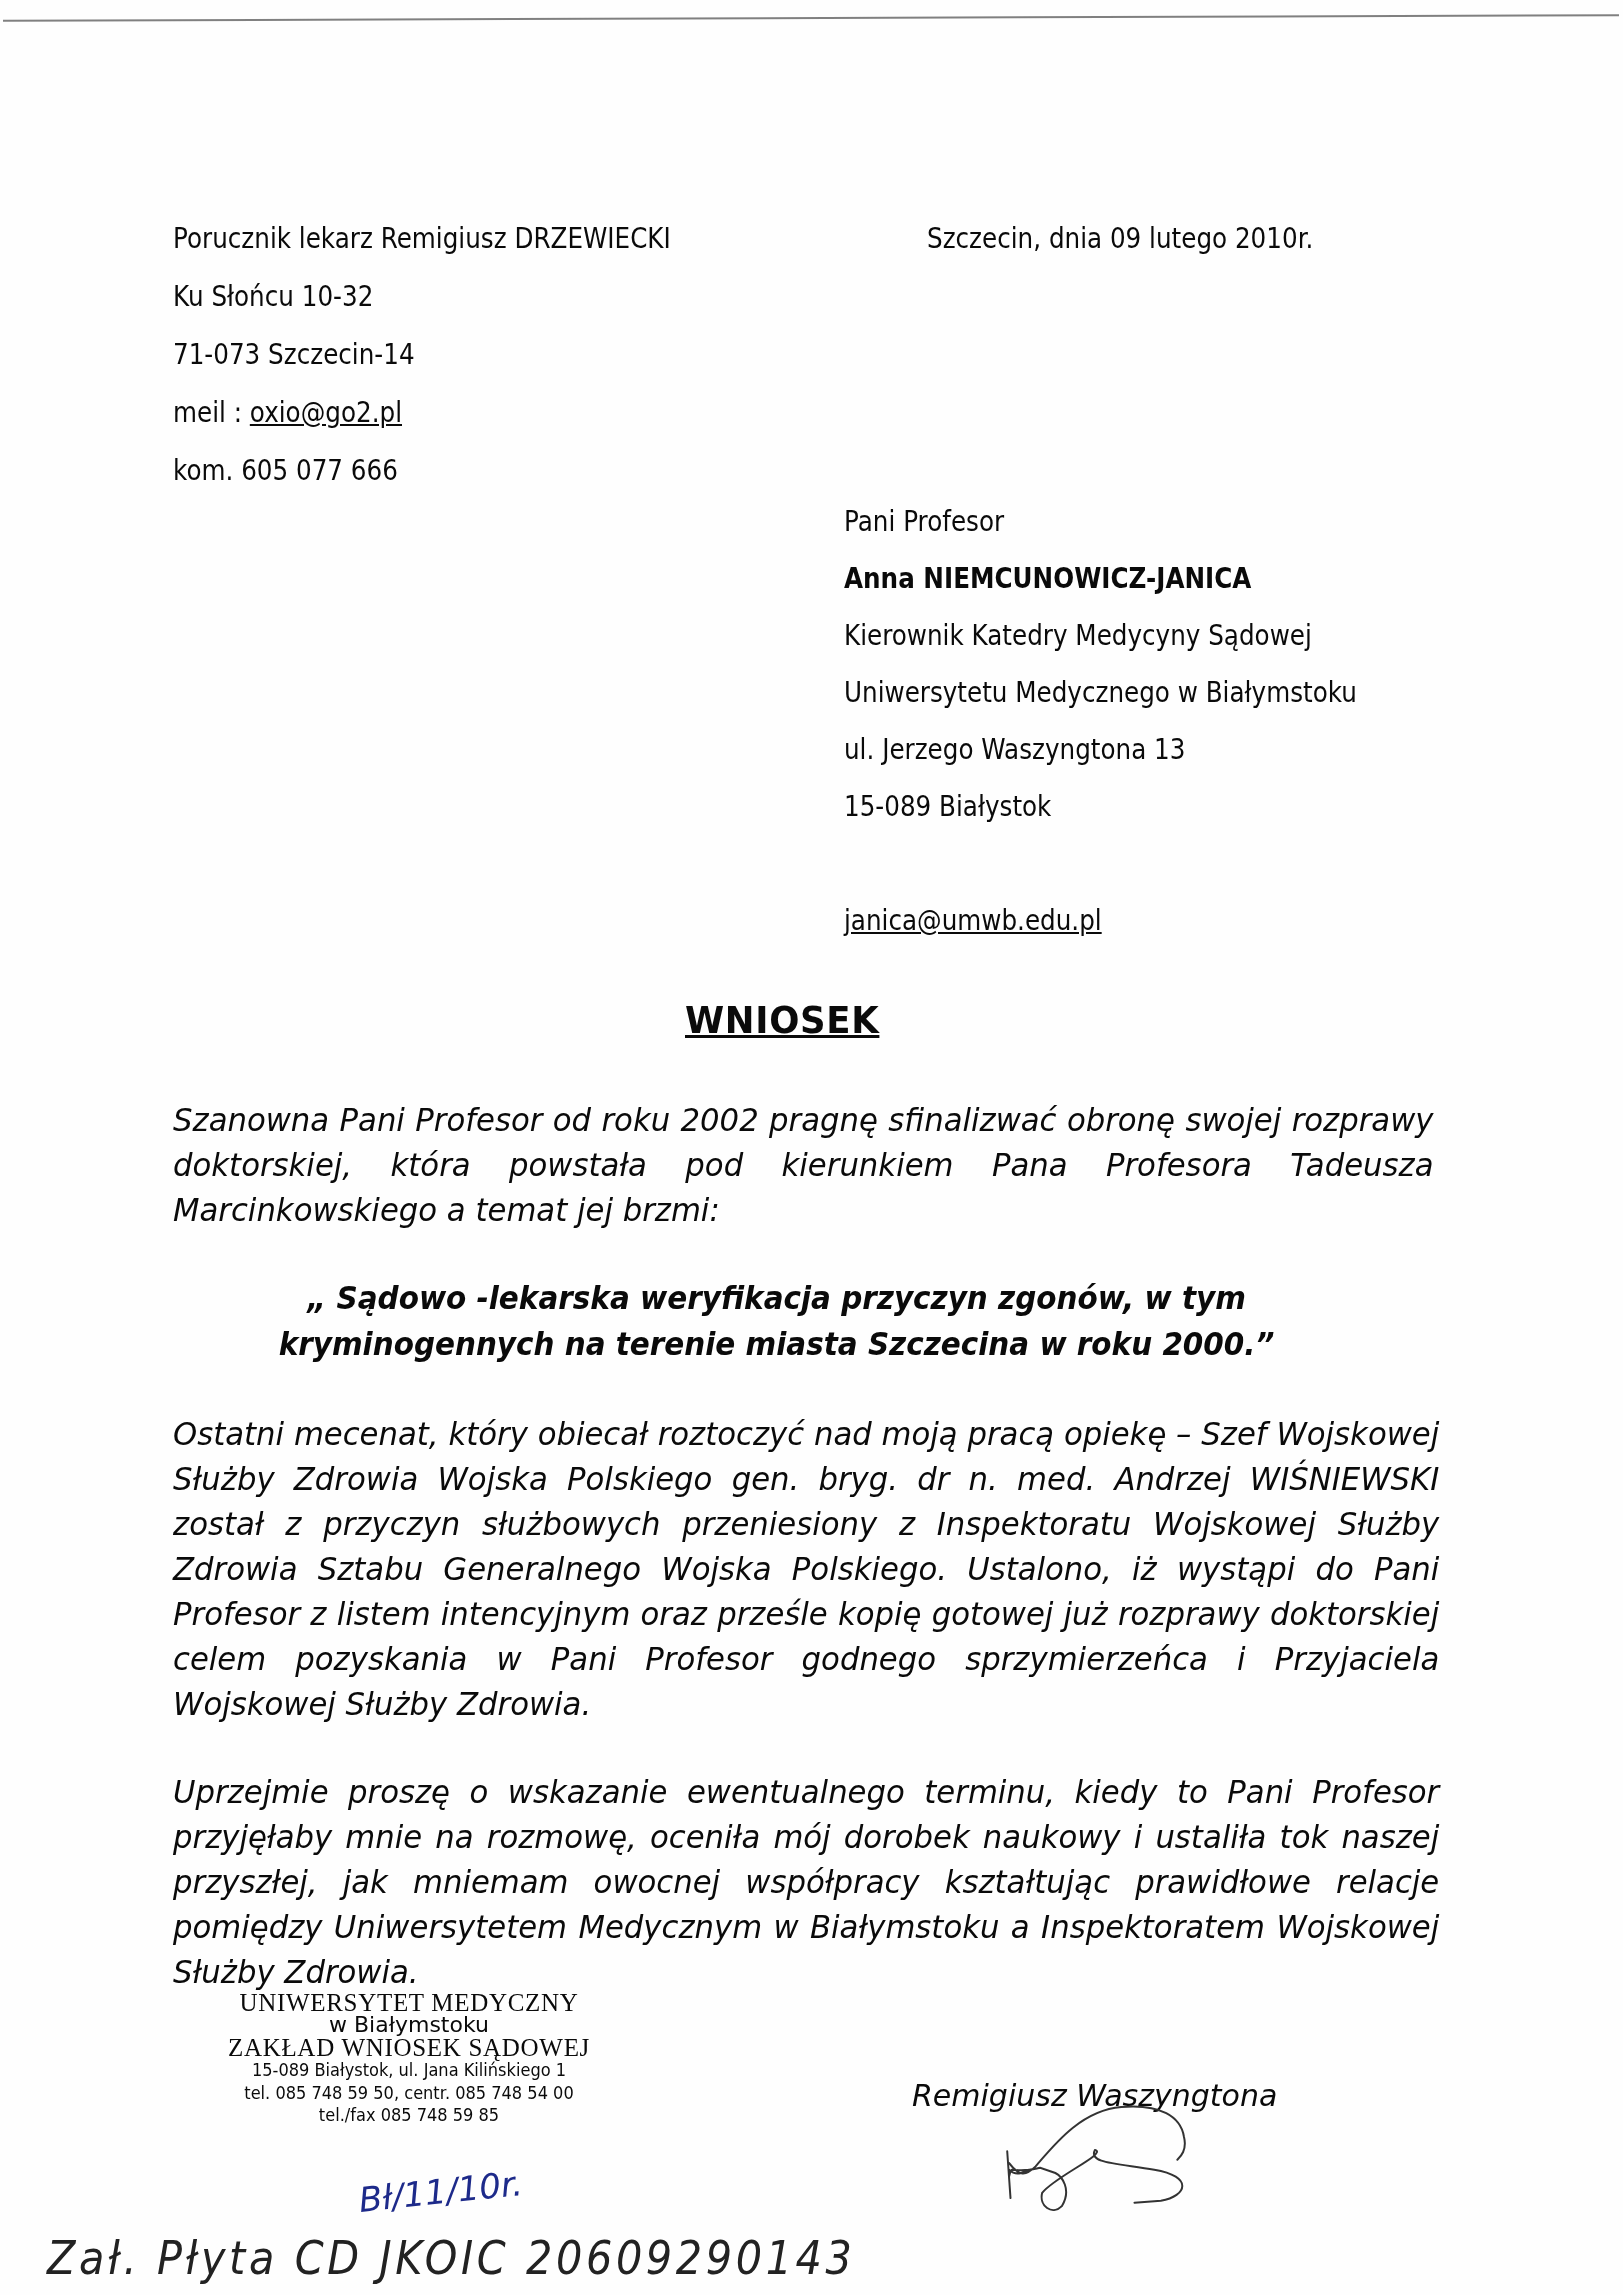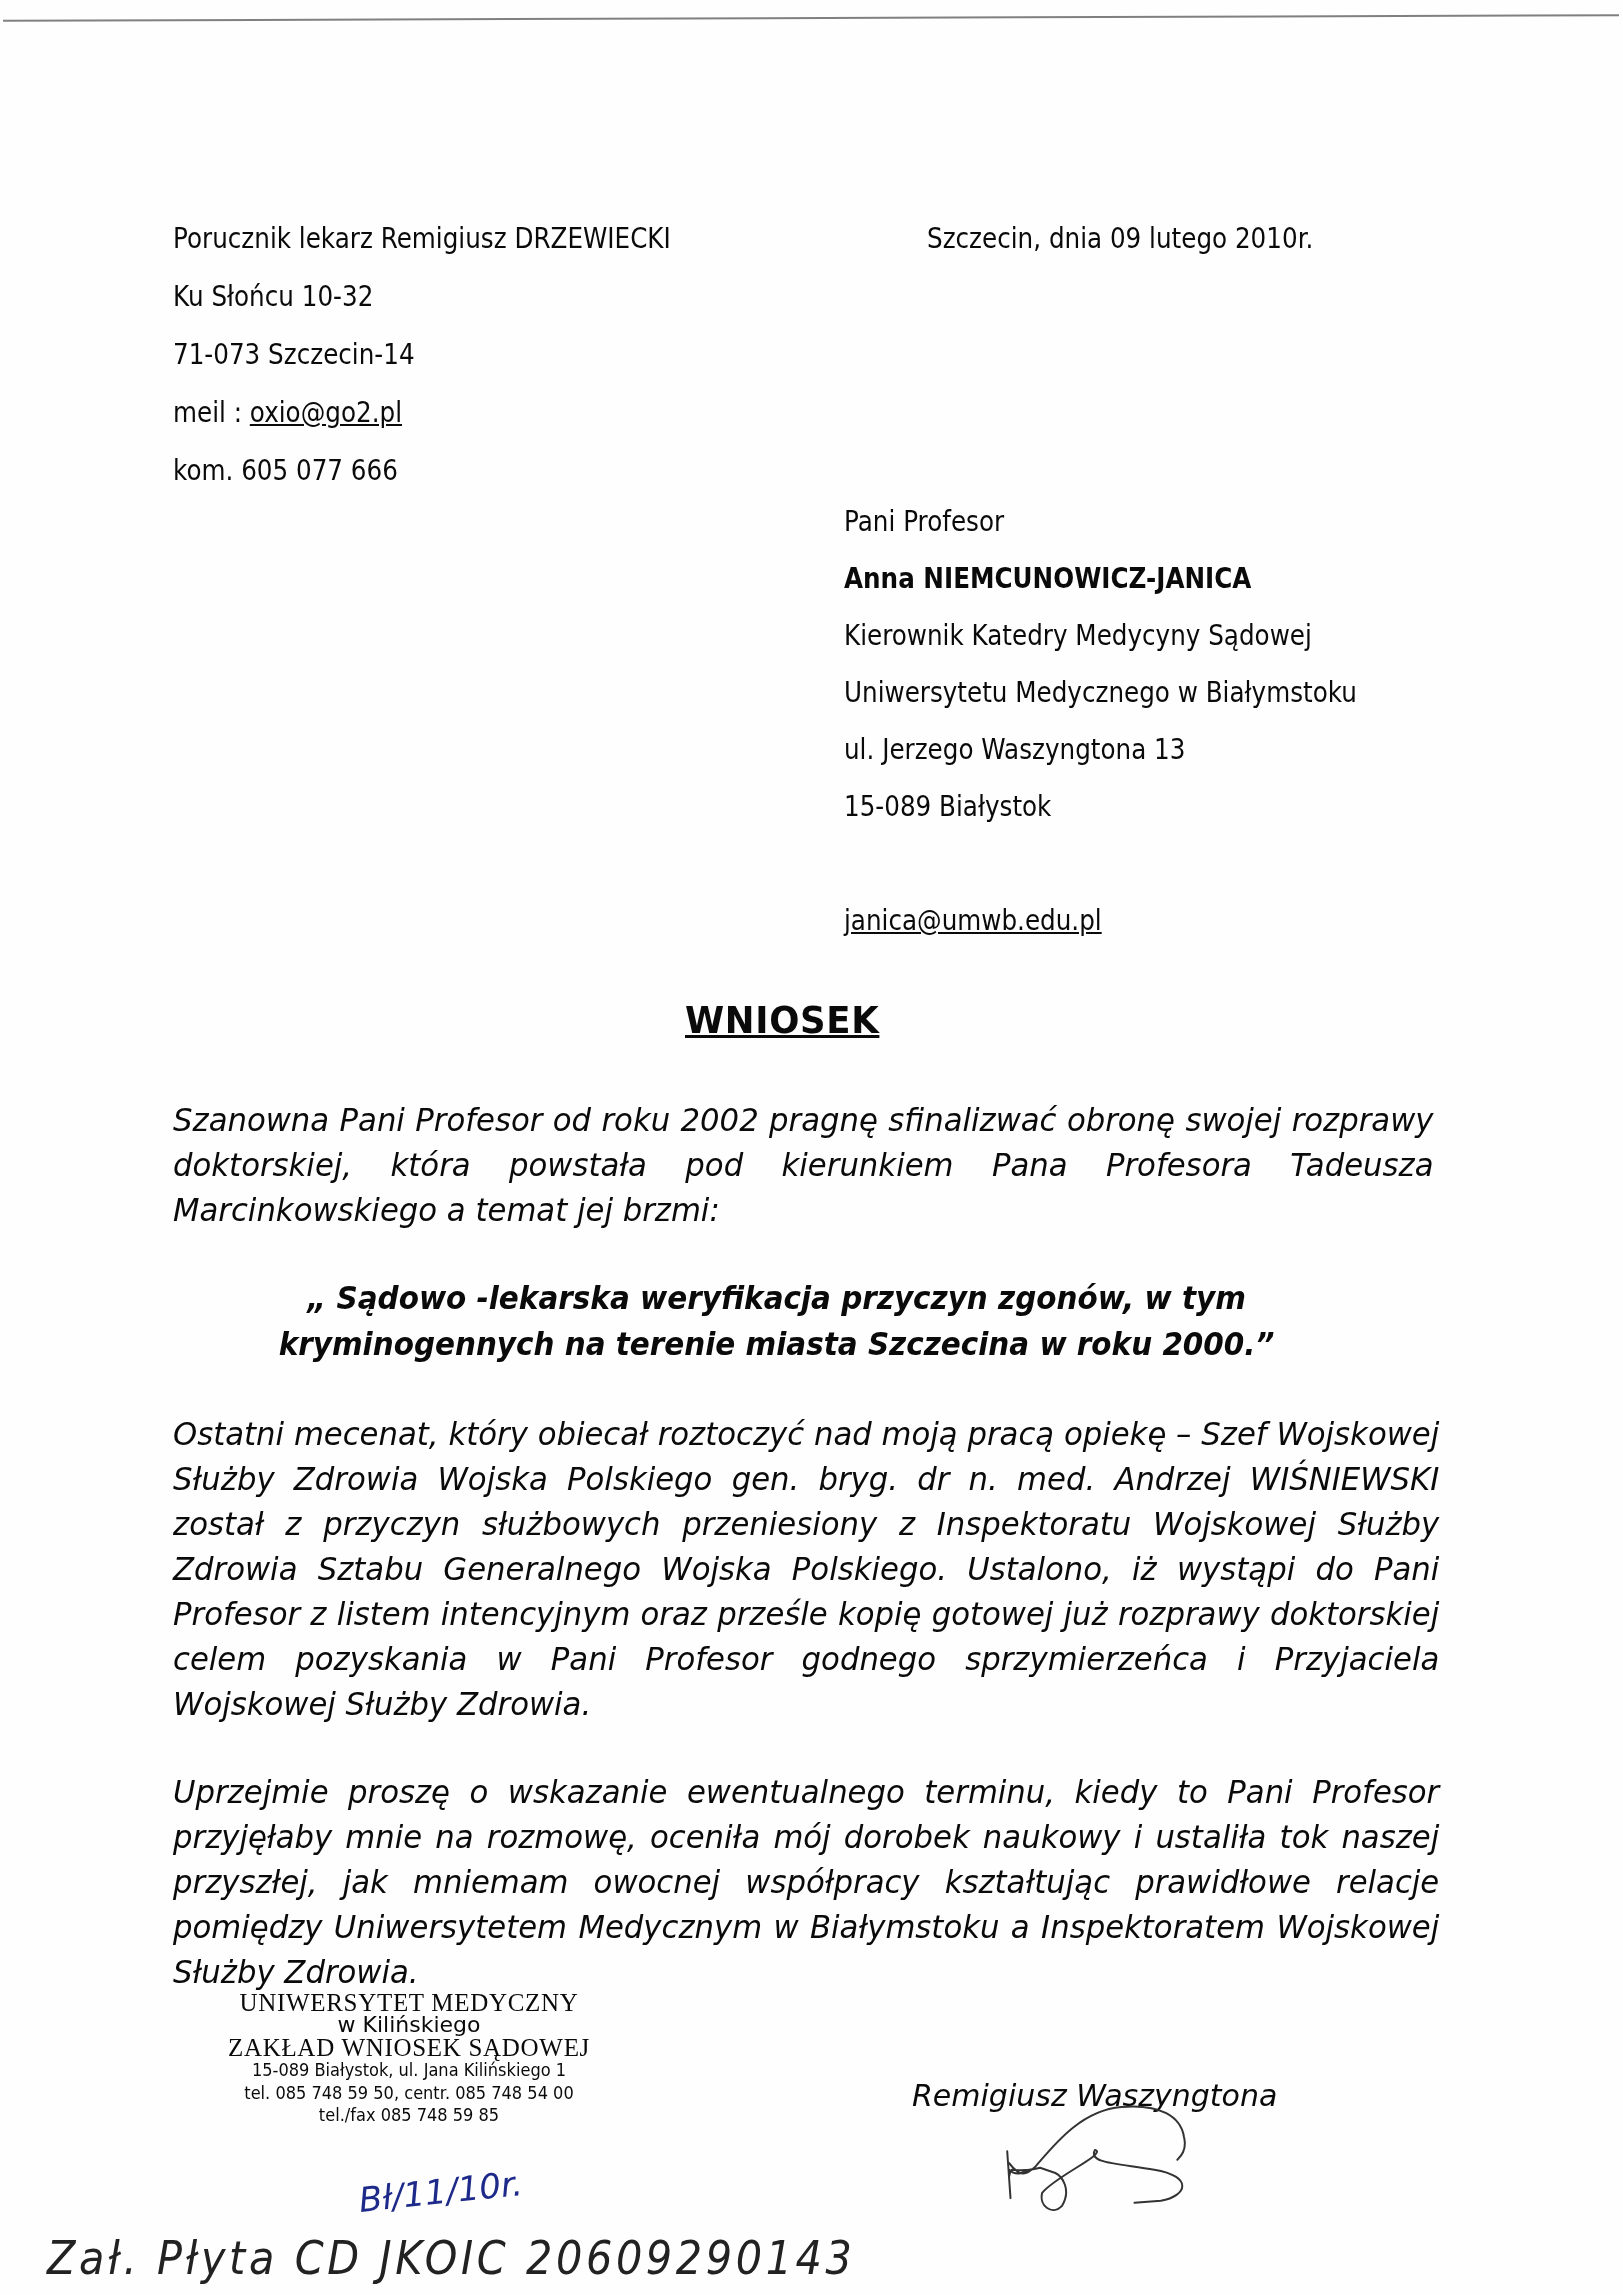--- a/index.html
+++ b/index.html
@@ -61,21 +61,21 @@
 <div class="para p1 sans">Szanowna Pani Profesor od roku 2002 pragnę sfinalizwać obronę swojej rozprawy doktorskiej, która powstała pod kierunkiem Pana Profesora Tadeusza Marcinkowskiego a temat jej brzmi:</div>
 
 <div class="thesis sans">„ Sądowo -lekarska weryfikacja przyczyn zgonów, w tym kryminogennych na terenie miasta Szczecina w roku 2000.”</div>
 
 <div class="para p2 sans">Ostatni mecenat, który obiecał roztoczyć nad moją pracą opiekę – Szef Wojskowej Służby Zdrowia Wojska Polskiego gen. bryg. dr n. med. Andrzej WIŚNIEWSKI został z przyczyn służbowych przeniesiony z Inspektoratu Wojskowej Służby Zdrowia Sztabu Generalnego Wojska Polskiego. Ustalono, iż wystąpi do Pani Profesor z listem intencyjnym oraz prześle kopię gotowej już rozprawy doktorskiej celem pozyskania w Pani Profesor godnego sprzymierzeńca i Przyjaciela Wojskowej Służby Zdrowia.</div>
 
 <div class="para p3 sans">Uprzejmie proszę o wskazanie ewentualnego terminu, kiedy to Pani Profesor przyjęłaby mnie na rozmowę, oceniła mój dorobek naukowy i ustaliła tok naszej przyszłej, jak mniemam owocnej współpracy kształtując prawidłowe relacje pomiędzy Uniwersytetem Medycznym w Białymstoku a Inspektoratem Wojskowej Służby Zdrowia.</div>
 
 <div class="stamp">
   <div class="serif s-big">UNIWERSYTET MEDYCZNY</div>
-  <div class="sans s-mid">w Kilińskiego</div>
+  <div class="sans s-mid">w Białymstoku</div>
   <div class="serif s-big">ZAKŁAD WNIOSEK SĄDOWEJ</div>
   <div class="sans s-small">15-089 Białystok, ul. Jana Kilińskiego 1</div>
   <div class="sans s-small">tel. 085 748 59 50, centr. 085 748 54 00</div>
   <div class="sans s-small">tel./fax 085 748 59 85</div>
 </div>
 
 <div class="signature-name sans">Remigiusz Waszyngtona</div>
 
 <svg class="svg-layer" width="1624" height="2295" viewBox="0 0 2462 3480">
   <path d="M1527 3262 L1532 3333 M1530 3280 C1545 3300 1555 3300 1570 3285 C1600 3250 1640 3200 1700 3195 C1760 3190 1790 3210 1795 3240 C1800 3260 1790 3270 1785 3275 M1530 3290 C1540 3300 1550 3295 1560 3290 M1532 3292 L1530 3300 M1534 3290 C1560 3293 1570 3288 1577 3287 L1600 3295 C1610 3300 1625 3320 1610 3345 C1595 3360 1575 3345 1580 3325 C1600 3300 1680 3265 1660 3260 M1660 3260 C1650 3280 1690 3280 1750 3290 C1810 3300 1800 3330 1760 3337 L1720 3340" fill="none" stroke="#333" stroke-width="3" stroke-linecap="round"></path>

